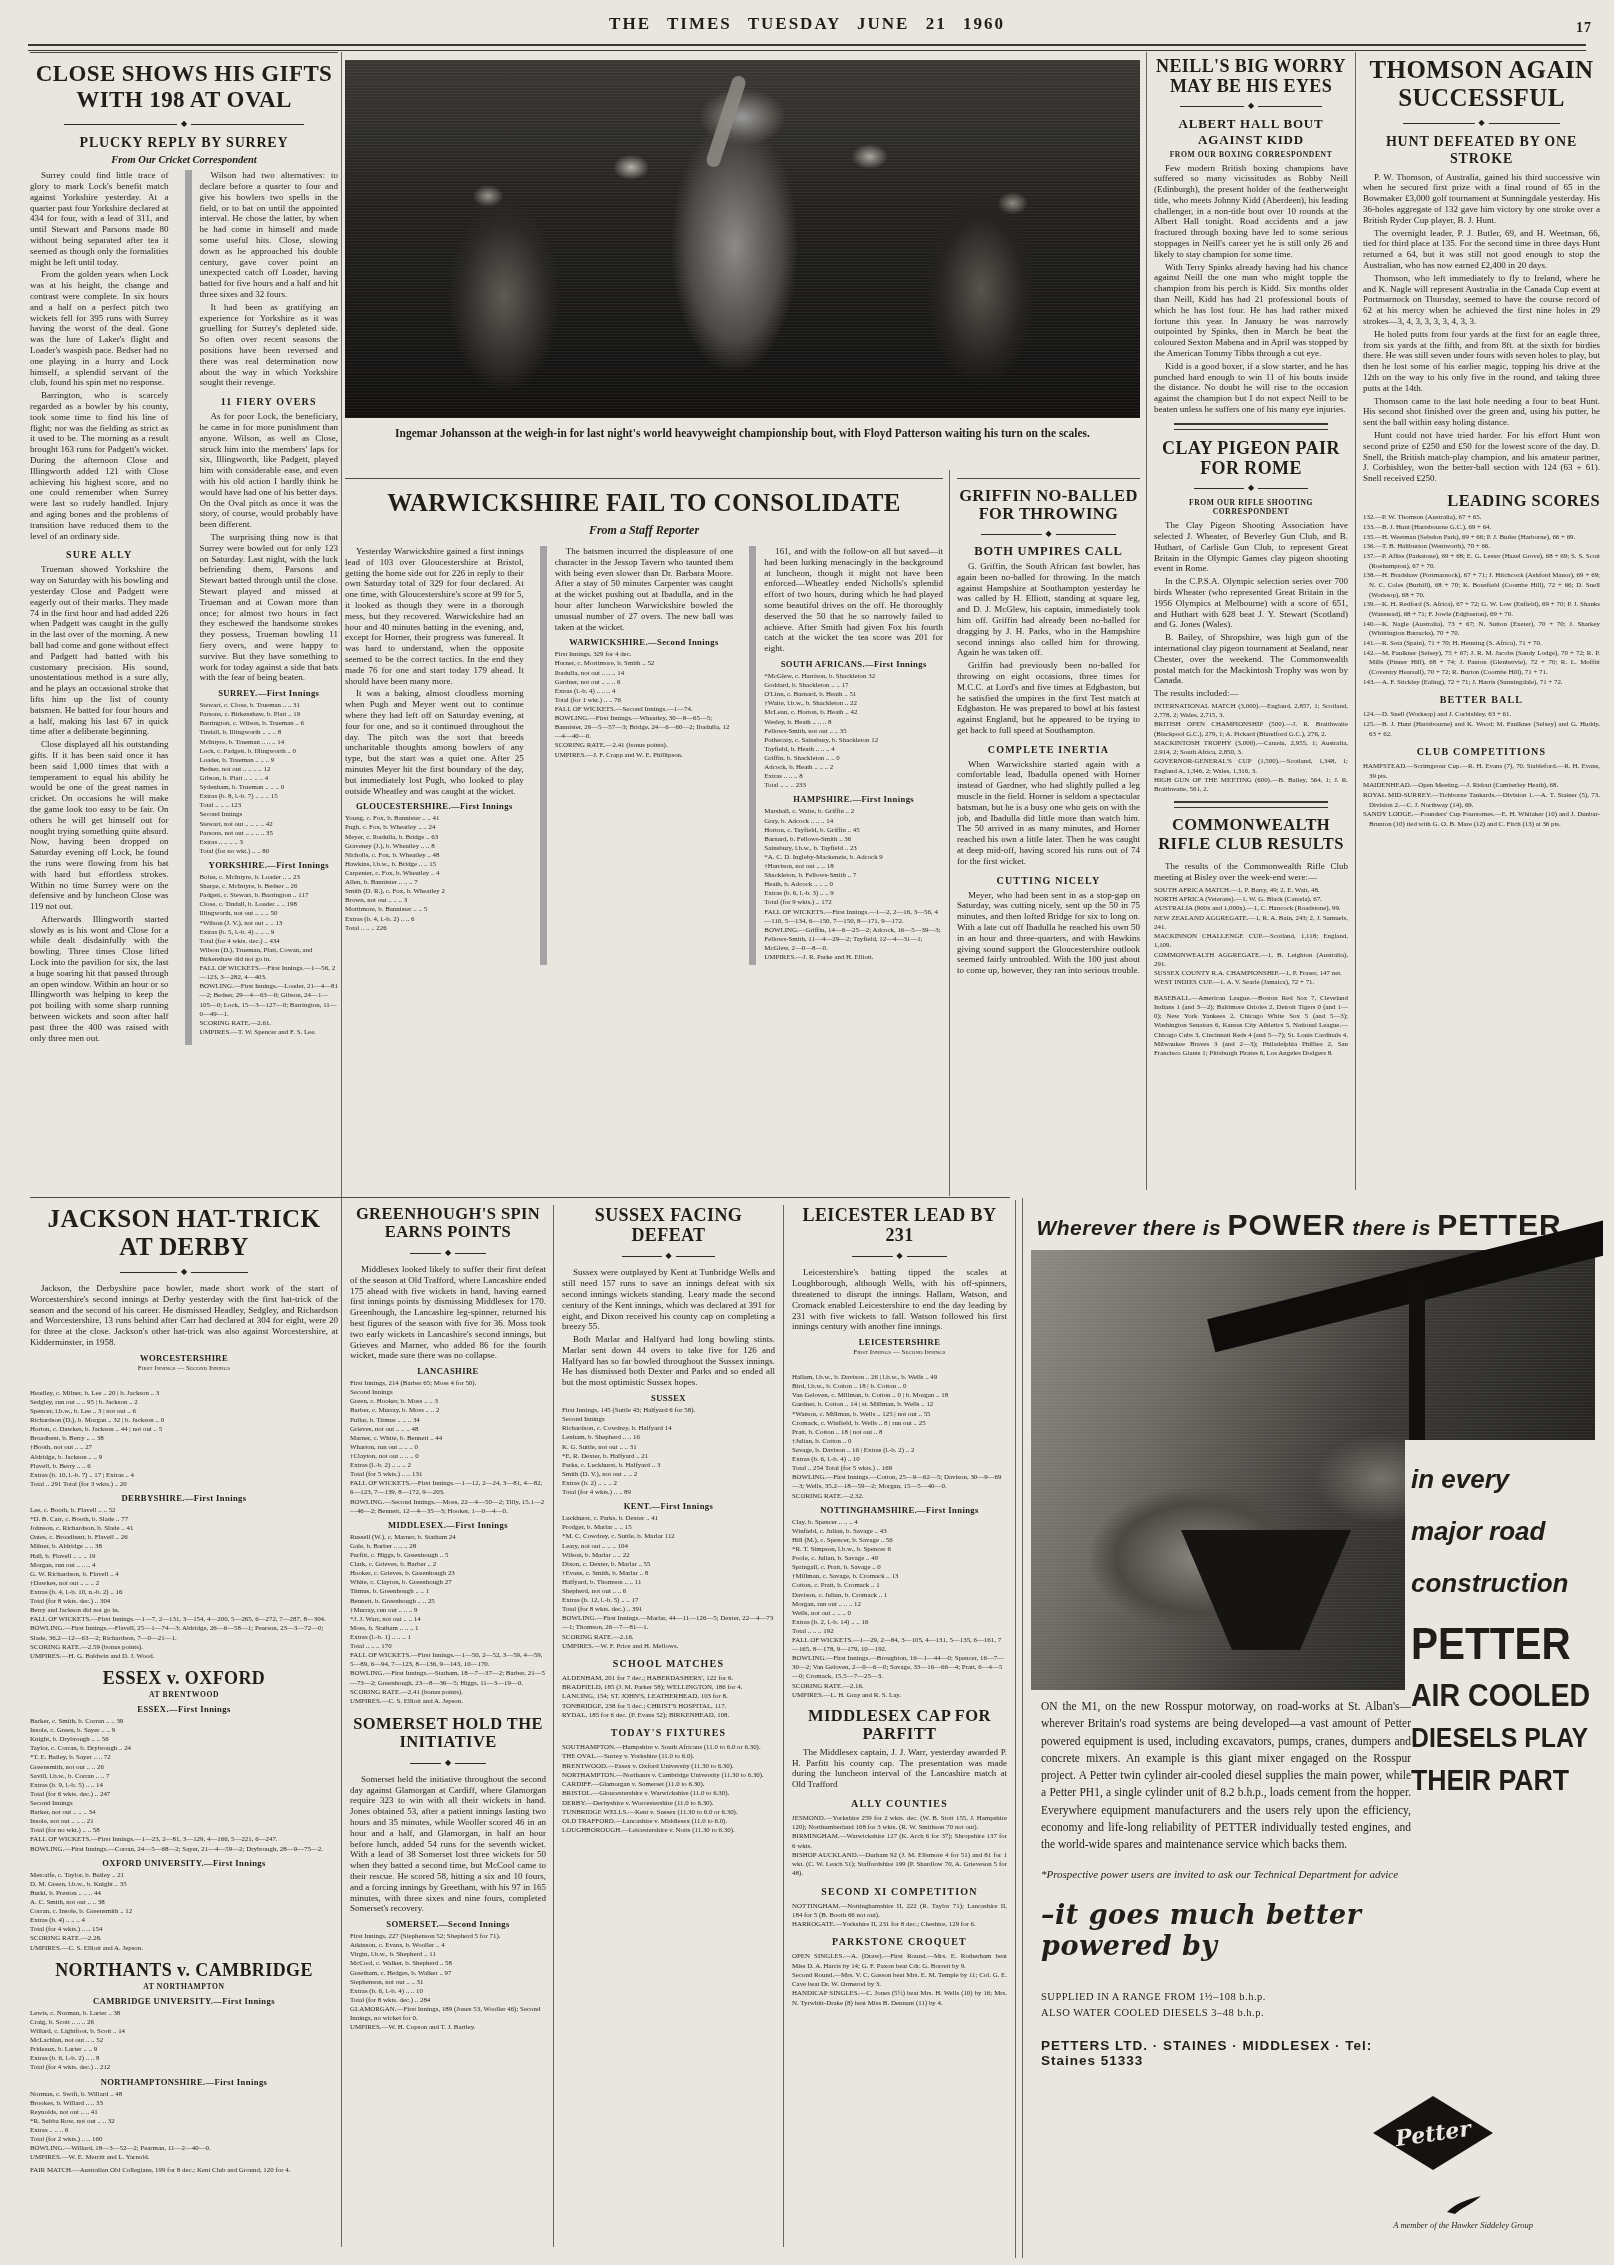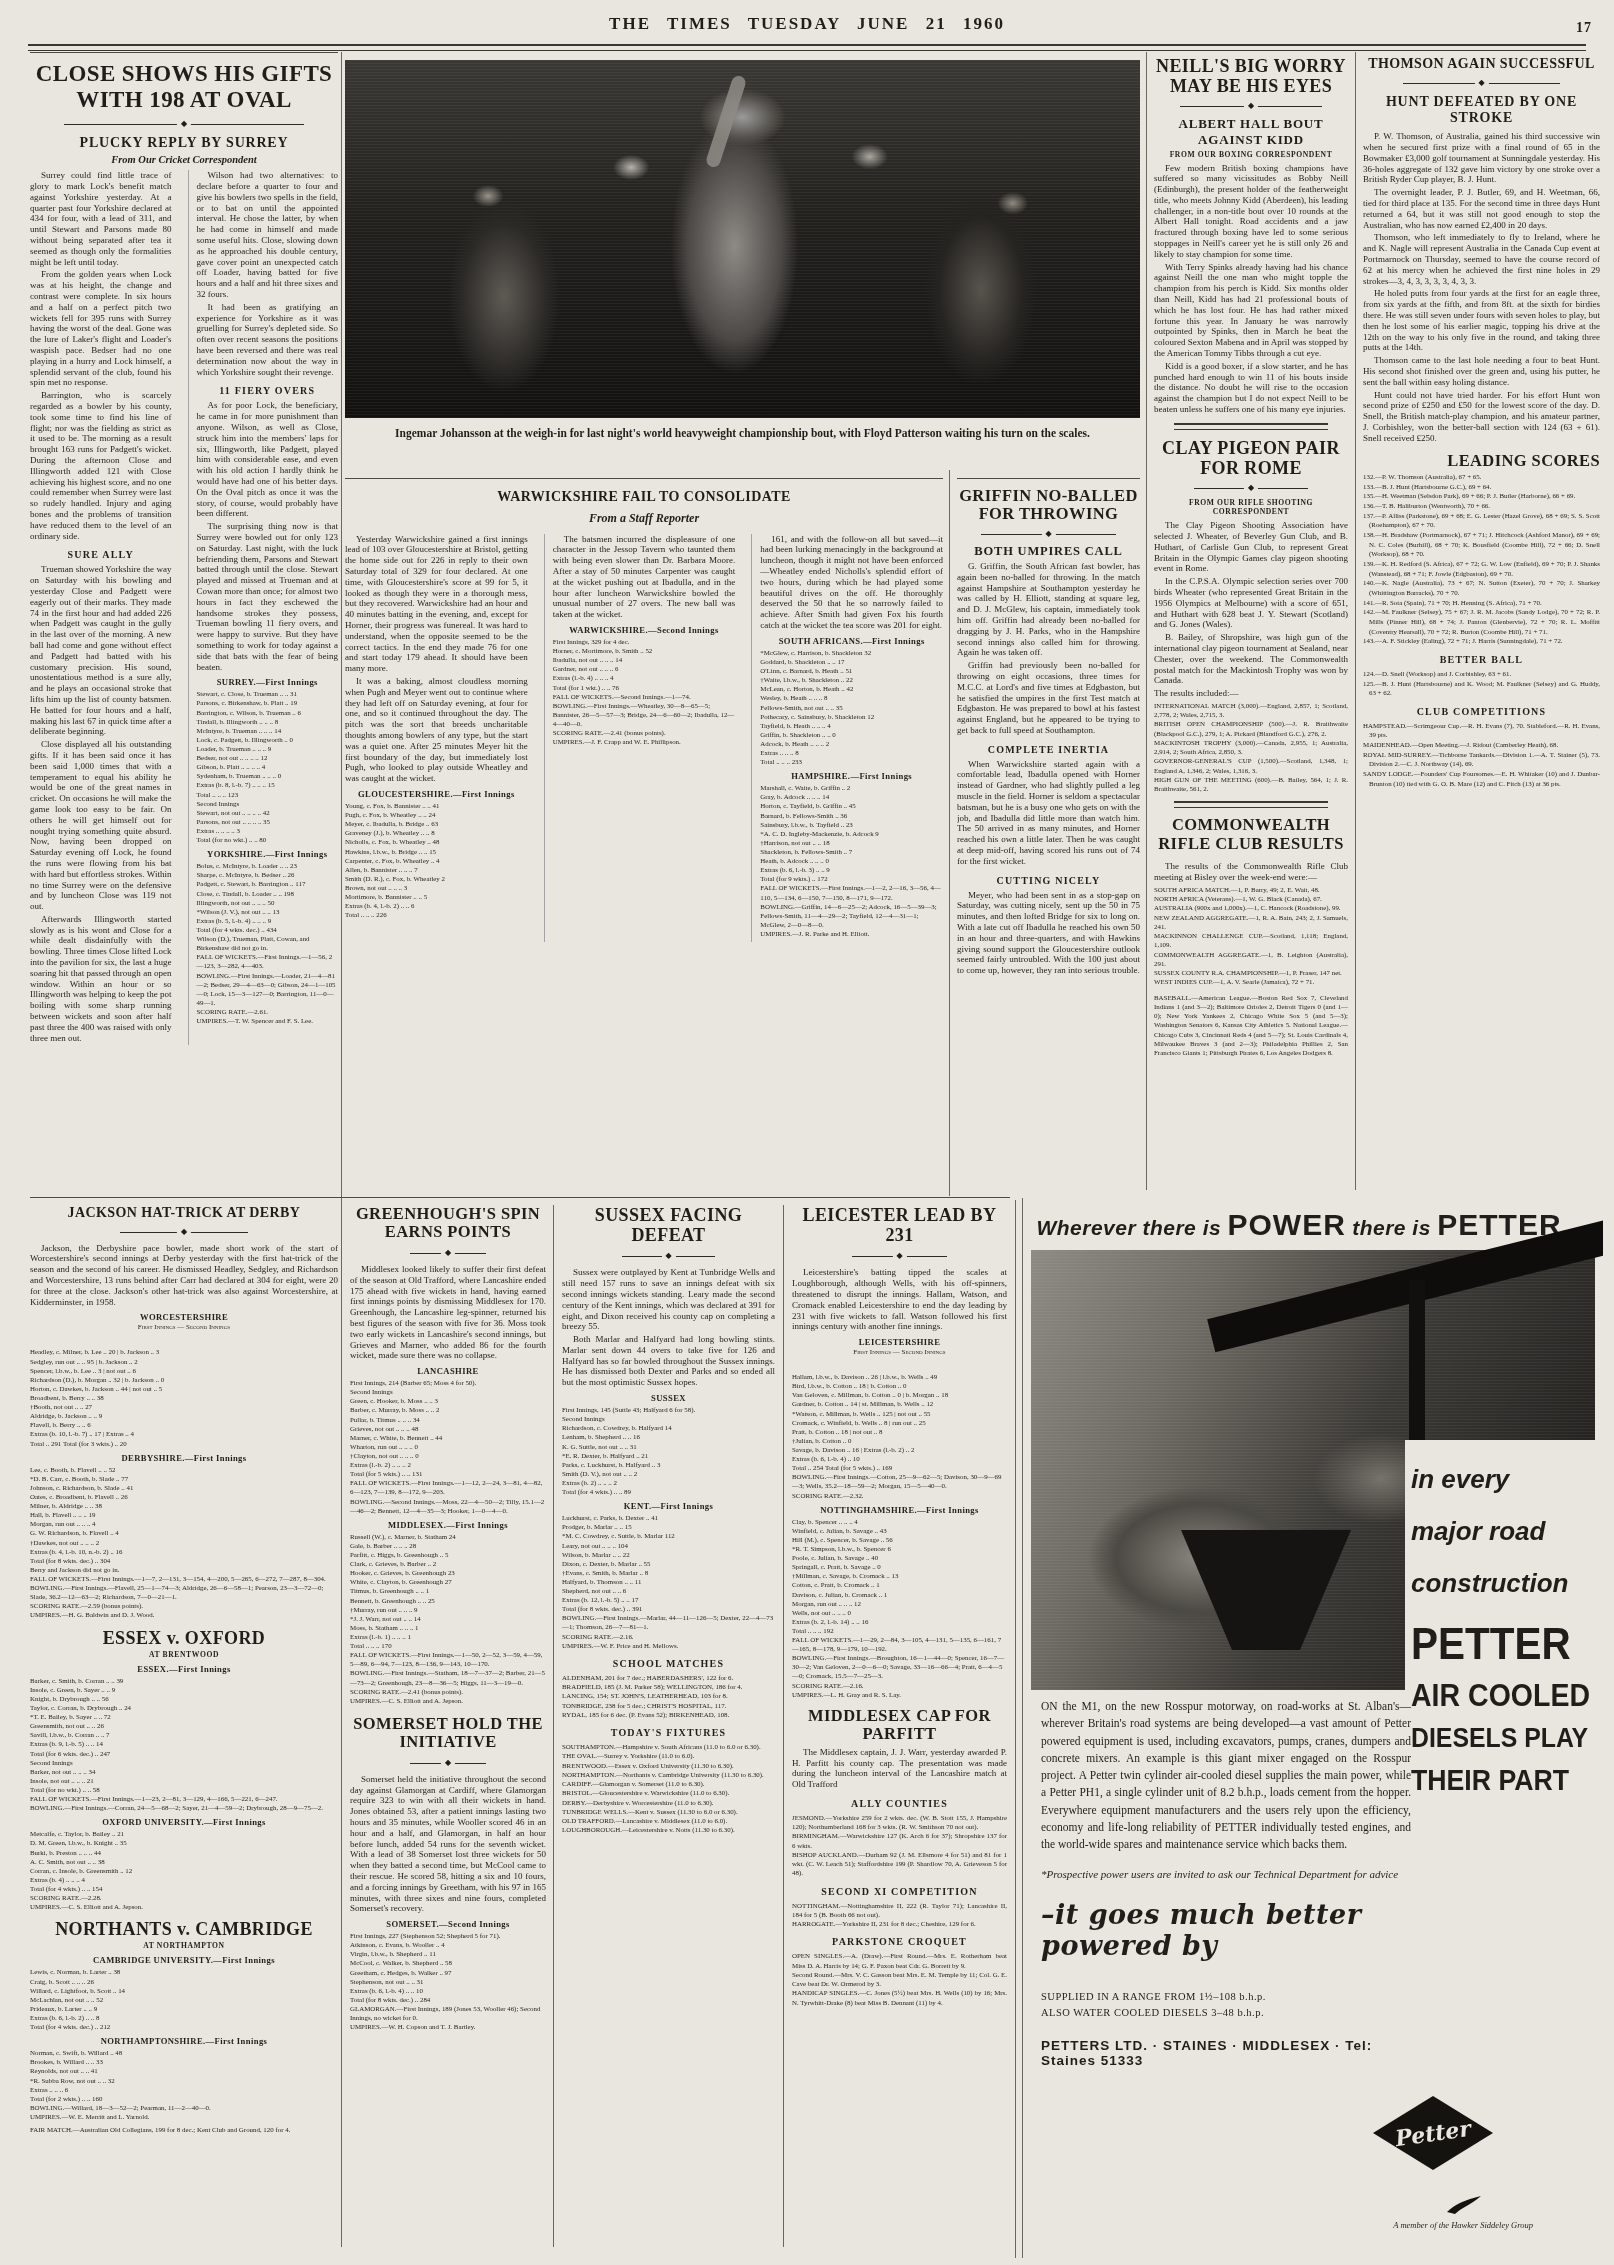--- a/index.html
+++ b/index.html
@@ -7,34 +7,34 @@
        font-family:"Liberation Serif","DejaVu Serif",serif;}
   .blk{position:absolute;overflow:hidden;}
   .vrule{position:absolute;width:1px;background:#6b675f;}
   .hrule{position:absolute;height:1px;background:#4f4b44;}
   .hrule.double{height:4px;background:transparent;border-top:2px solid #3a3731;border-bottom:1px solid #3a3731;}
   .masthead{position:absolute;top:14px;left:0;width:1614px;text-align:center;font-weight:bold;
             font-size:17px;letter-spacing:2px;word-spacing:10px;}
   .pageno{position:absolute;top:20px;right:22px;font-size:14px;font-weight:bold;letter-spacing:1px;}
   .hl{font-weight:bold;text-align:center;line-height:1.12;letter-spacing:.4px;}
   .hl-xl{font-size:23px;}
-  .hl-lg{font-size:14px;}
+  .hl-lg{font-size:25px;}
   .hl-md{font-size:18px;}
   .hl-sm{font-size:16.5px;}
   .subhead{font-size:14px;font-weight:bold;text-align:center;letter-spacing:.8px;line-height:1.2;margin:2px 0;}
   .byline{text-align:center;font-weight:bold;font-size:10.5px;margin:3px 0 5px;font-style:italic;}
   .smallby{text-align:center;font-size:7.6px;letter-spacing:.6px;margin:2px 0 4px;font-variant:small-caps;font-weight:bold;}
   .ornament{position:relative;height:10px;margin:6px 34px;}
   .ornament::before{content:"";position:absolute;left:0;right:0;top:5px;border-top:1px solid #2e2b26;}
   .ornament::after{content:"◆";position:absolute;left:50%;top:0;transform:translateX(-50%);
                    font-size:8px;background:#e9e6df;padding:0 4px;line-height:10px;}
   .topline{border-top:1px solid #4f4b44;}
   .cols{display:flex;gap:16px;}
   .c{flex:1;min-width:0;}
-  .cdiv{border-left:1px solid #a3a3a3;padding-left:8px;}
+  .cdiv{border-left:7px solid #a3a3a3;padding-left:8px;}
   .para{font-size:9px;line-height:1.2;text-align:justify;text-indent:11px;margin:0 0 2px;}
   .para-ind0{text-indent:0;}
   .crosshead{text-align:center;font-weight:bold;font-size:10px;letter-spacing:1.2px;margin:8px 0 4px;}
   .scohead{text-align:center;font-weight:bold;font-size:8.6px;letter-spacing:.4px;margin:5px 0 1px;}
   .scosub{text-align:center;font-size:7px;font-variant:small-caps;margin:0 0 16px;}
   .score{margin:2px 0 4px;}
   .sline{font-size:6.9px;line-height:1.32;text-align:left;white-space:normal;}
   .rline{font-size:6.9px;line-height:1.34;text-align:justify;}
   .caption{font-size:11.5px;font-weight:bold;text-align:center;line-height:1.3;}
   .photo{background:

